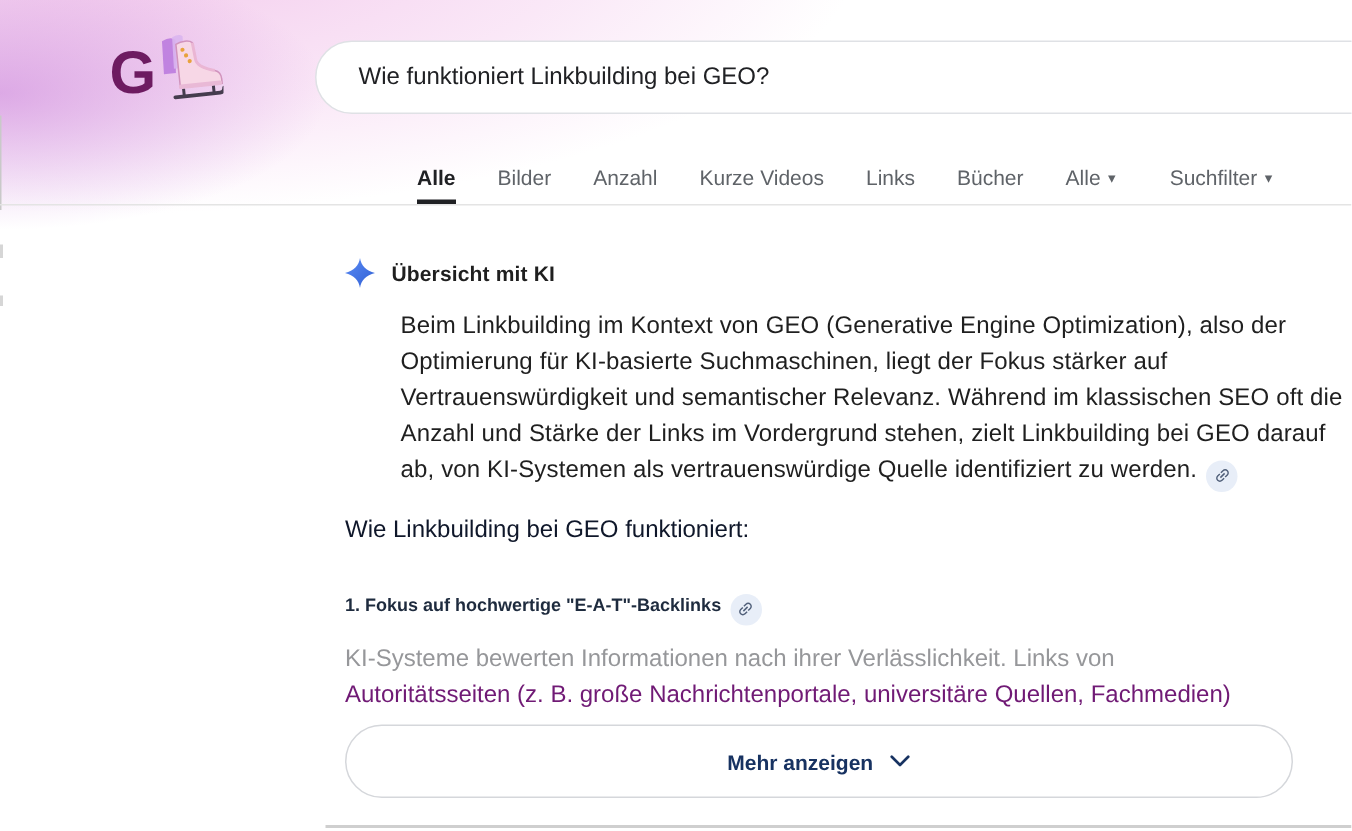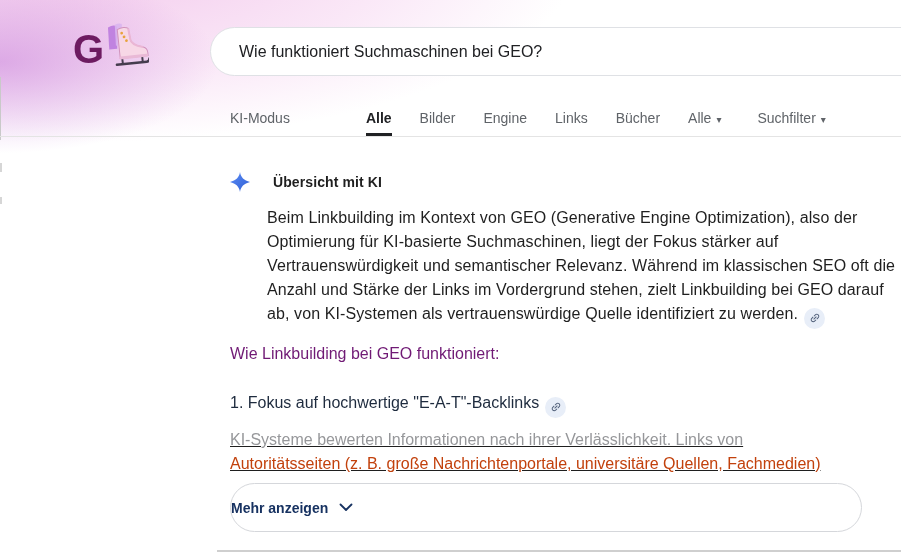--- a/index.html
+++ b/index.html
@@ -41,46 +41,46 @@
   .tab.active{ color:#202124; font-weight:700; box-shadow:inset 0 -3px 0 #202124;margin-left:48px; }
   .tab .caret{ font-size:10px; margin-left:5px; color:#5f6368; transform:translateY(1px); }
   .tab.pushed{ margin-left:8px; }
   .tabs-divider{ position:absolute; left:0; top:136px; width:901px; height:1px; background:#e4e4e4; }
 
   
   .edge-line{ position:absolute; left:0; top:77px; width:1px; height:63px; background:#c9c9c9; }
   .edge-tick{ position:absolute; left:0; width:2px; height:9px; background:#d6d6d6; }
 
   
-  .ai-label-row{ position:absolute; left:230px; top:172px; display:flex; align-items:center; gap:23px; }
+  .ai-label-row{ position:absolute; left:230px; top:172px; display:flex; align-items:center; gap:11px; }
   .ai-label{ font-size:14px; font-weight:700; color:#1f1f1f; letter-spacing:0.1px; }
 
   .ai-paragraph{
     position:absolute; left:230px; top:206px; width:638px;
     font-size:16px; line-height:24px; color:#1f1f1f; letter-spacing:0.1px;margin-left:37px;
   }
   .chip{
     display:inline-flex; align-items:center; justify-content:center;
     width:21px; height:21px; border-radius:50%; background:#e8eef8;
     margin-left:6px; vertical-align:-5px; cursor:pointer;
   }
   .chip svg{ transform:rotate(-45deg); }
 
-  .ai-intro{ position:absolute; left:230px; top:342px; width:638px; font-size:16px; line-height:24px; color:#701a75; }
+  .ai-intro{ position:absolute; left:230px; top:342px; width:638px; font-size:16px; line-height:24px; color:#0f172a; }
 
-  .ai-heading{ position:absolute; left:230px; top:391px; width:638px; font-size:16px; line-height:24px; font-weight:400; color:#1e2b3e; }
+  .ai-heading{ position:absolute; left:230px; top:391px; width:638px; font-size:12px; line-height:24px; font-weight:700; color:#1e2b3e; }
 
-  .ai-faded{ position:absolute; left:230px; top:428px; width:638px; font-size:16px; line-height:24px;text-decoration:underline; }
+  .ai-faded{ position:absolute; left:230px; top:428px; width:638px; font-size:16px; line-height:24px; }
   .faded-1{ color:#96979a; }
-  .faded-2{ color:#c2410c; }
+  .faded-2{ color:#701a75; }
 
   .show-more-btn{
     position:absolute; left:230px; top:483px; width:632px; height:49px;
     background:#fff; border:1px solid #d5d7db; border-radius:25px;
-    display:flex; align-items:center; gap:11px;
+    display:flex; align-items:center; justify-content:center; gap:11px;
     font-size:14px; font-weight:600; color:#173261; cursor:pointer;
   }
 
   .bottom-divider{ position:absolute; left:217px; top:550px; width:684px; height:2px; background:#cfcfcf; }
 </style>
 </head>
 <body>
 
 <div class="bg-blob"></div>
 
@@ -102,35 +102,35 @@
         <circle cx="28" cy="18" r="1.4" fill="#e8a23c"></circle>
         <rect x="19" y="33" width="29" height="3" rx="1.5" fill="#e9b9d6"></rect>
         <path d="M22 36 v5 M42 36 v5" stroke="#453c4e" stroke-width="2"></path>
         <path d="M16 41 h30 c2 0 3 -1.5 3 -3" stroke="#453c4e" stroke-width="2.5" fill="none" stroke-linecap="round"></path>
       </g>
     </svg>
   </span>
 </div>
 
 <div class="search-bar">
-  <span>Wie funktioniert Suchmaschinen bei GEO?</span>
+  <span>Wie funktioniert Linkbuilding bei GEO?</span>
 </div>
 
 <div class="tabs">
-  <div class="tab">
-      <span>KI-Modus</span>
-    </div>
   <div class="tab active">
       <span>Alle</span>
     </div>
   <div class="tab">
       <span>Bilder</span>
     </div>
   <div class="tab">
-      <span>Engine</span>
+      <span>Anzahl</span>
+    </div>
+  <div class="tab">
+      <span>Kurze Videos</span>
     </div>
   <div class="tab">
       <span>Links</span>
     </div>
   <div class="tab">
       <span>Bücher</span>
     </div>
   <div class="tab">
     <span>Alle</span>
     <span class="caret">▾</span>

